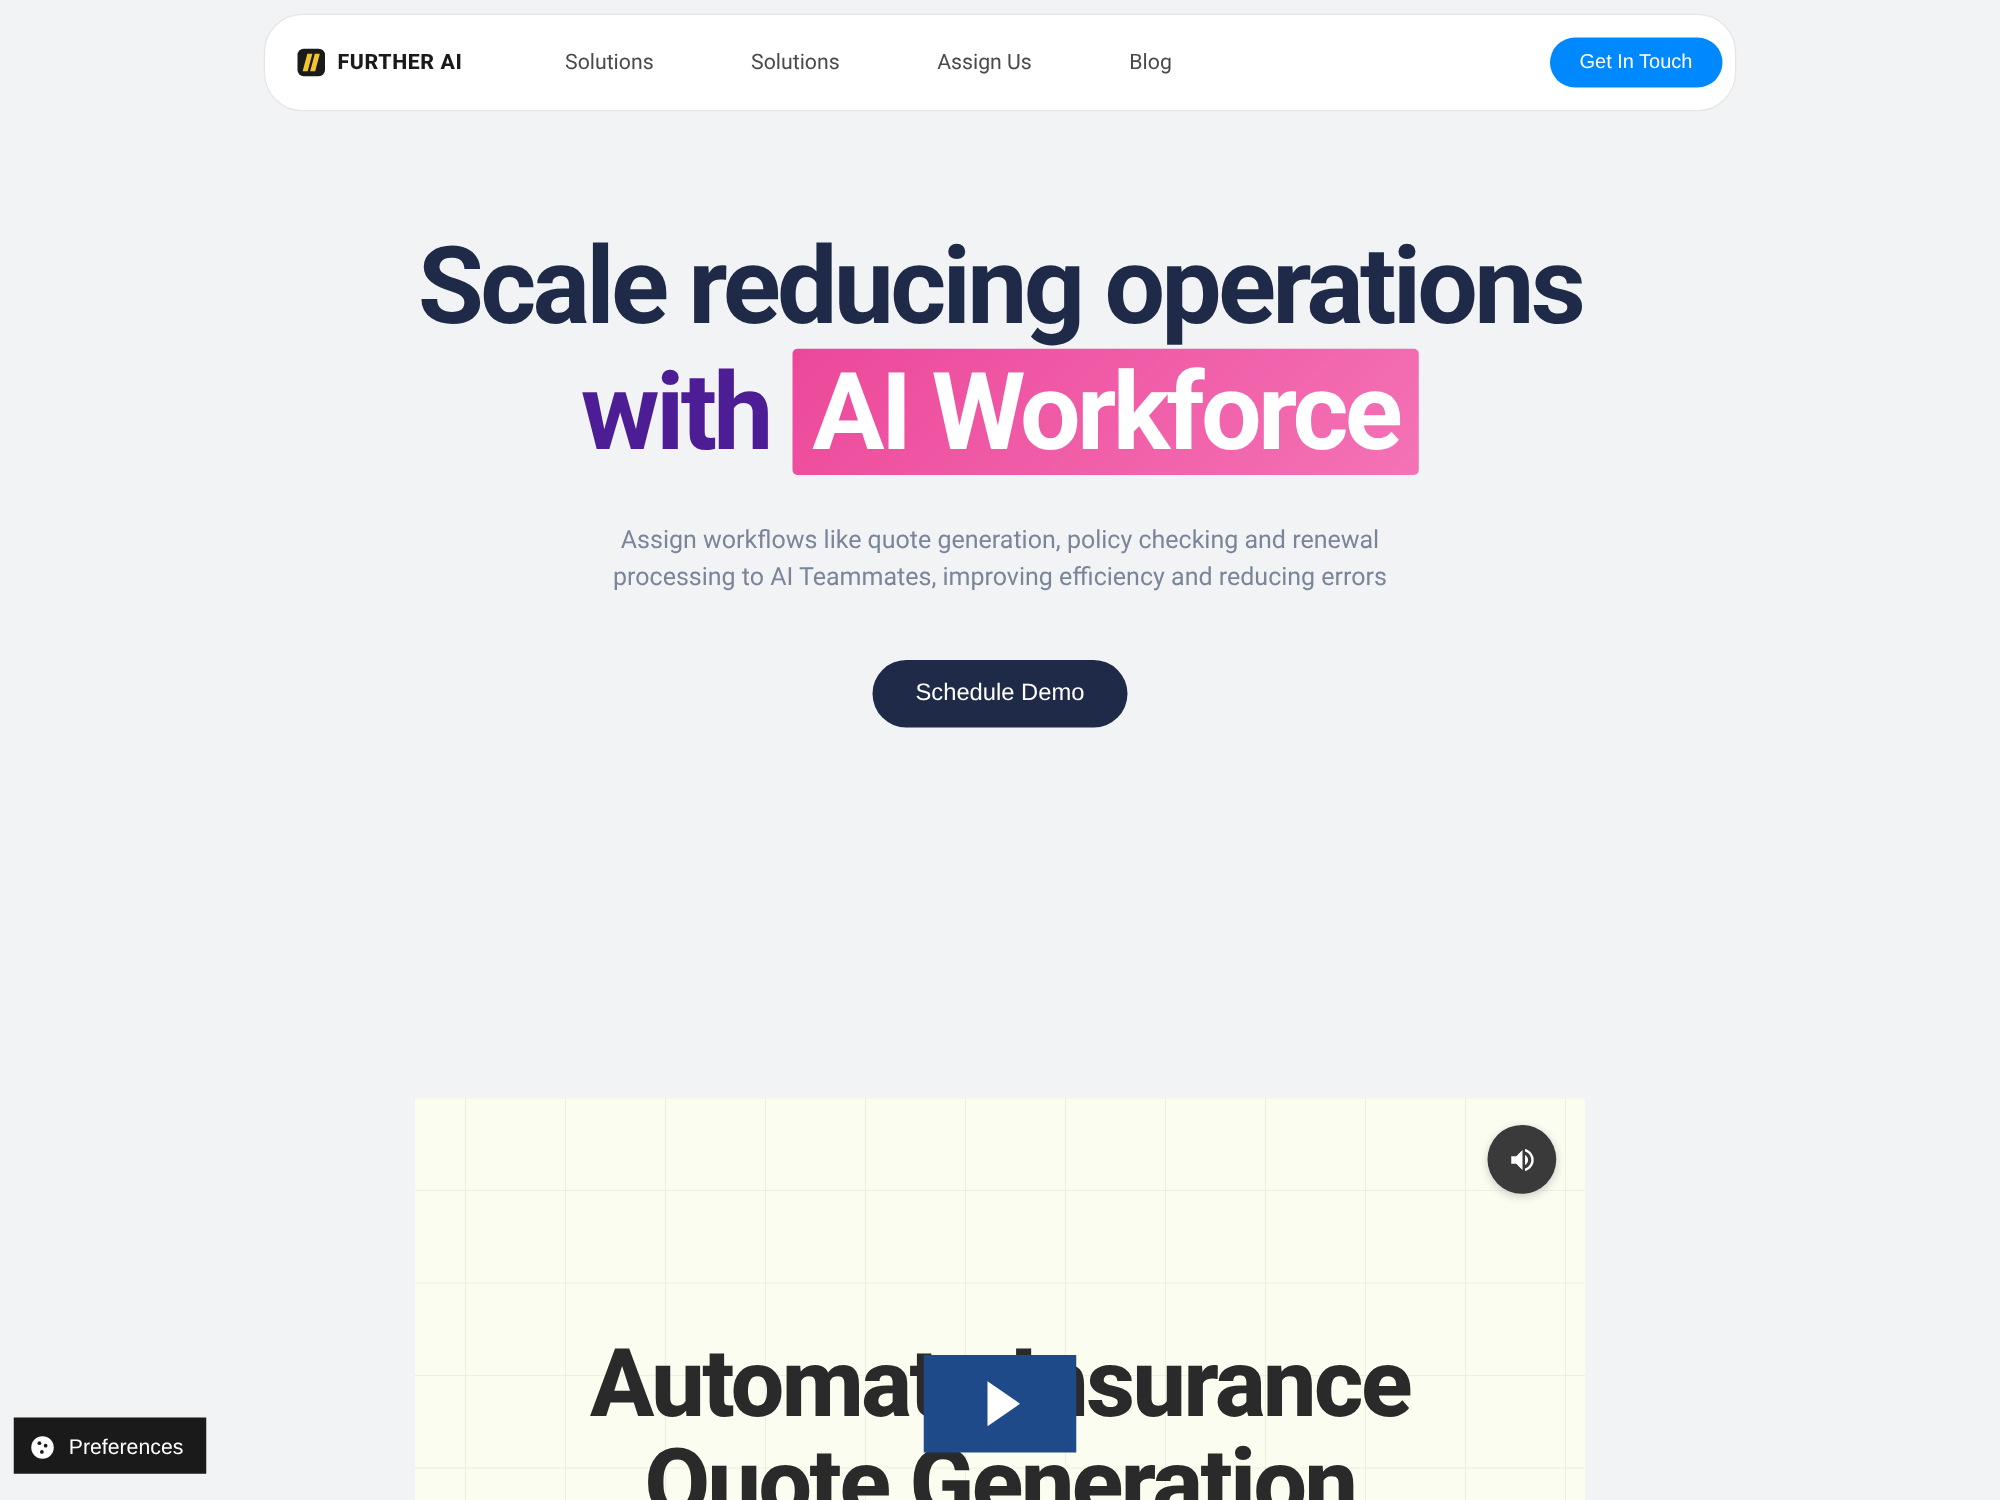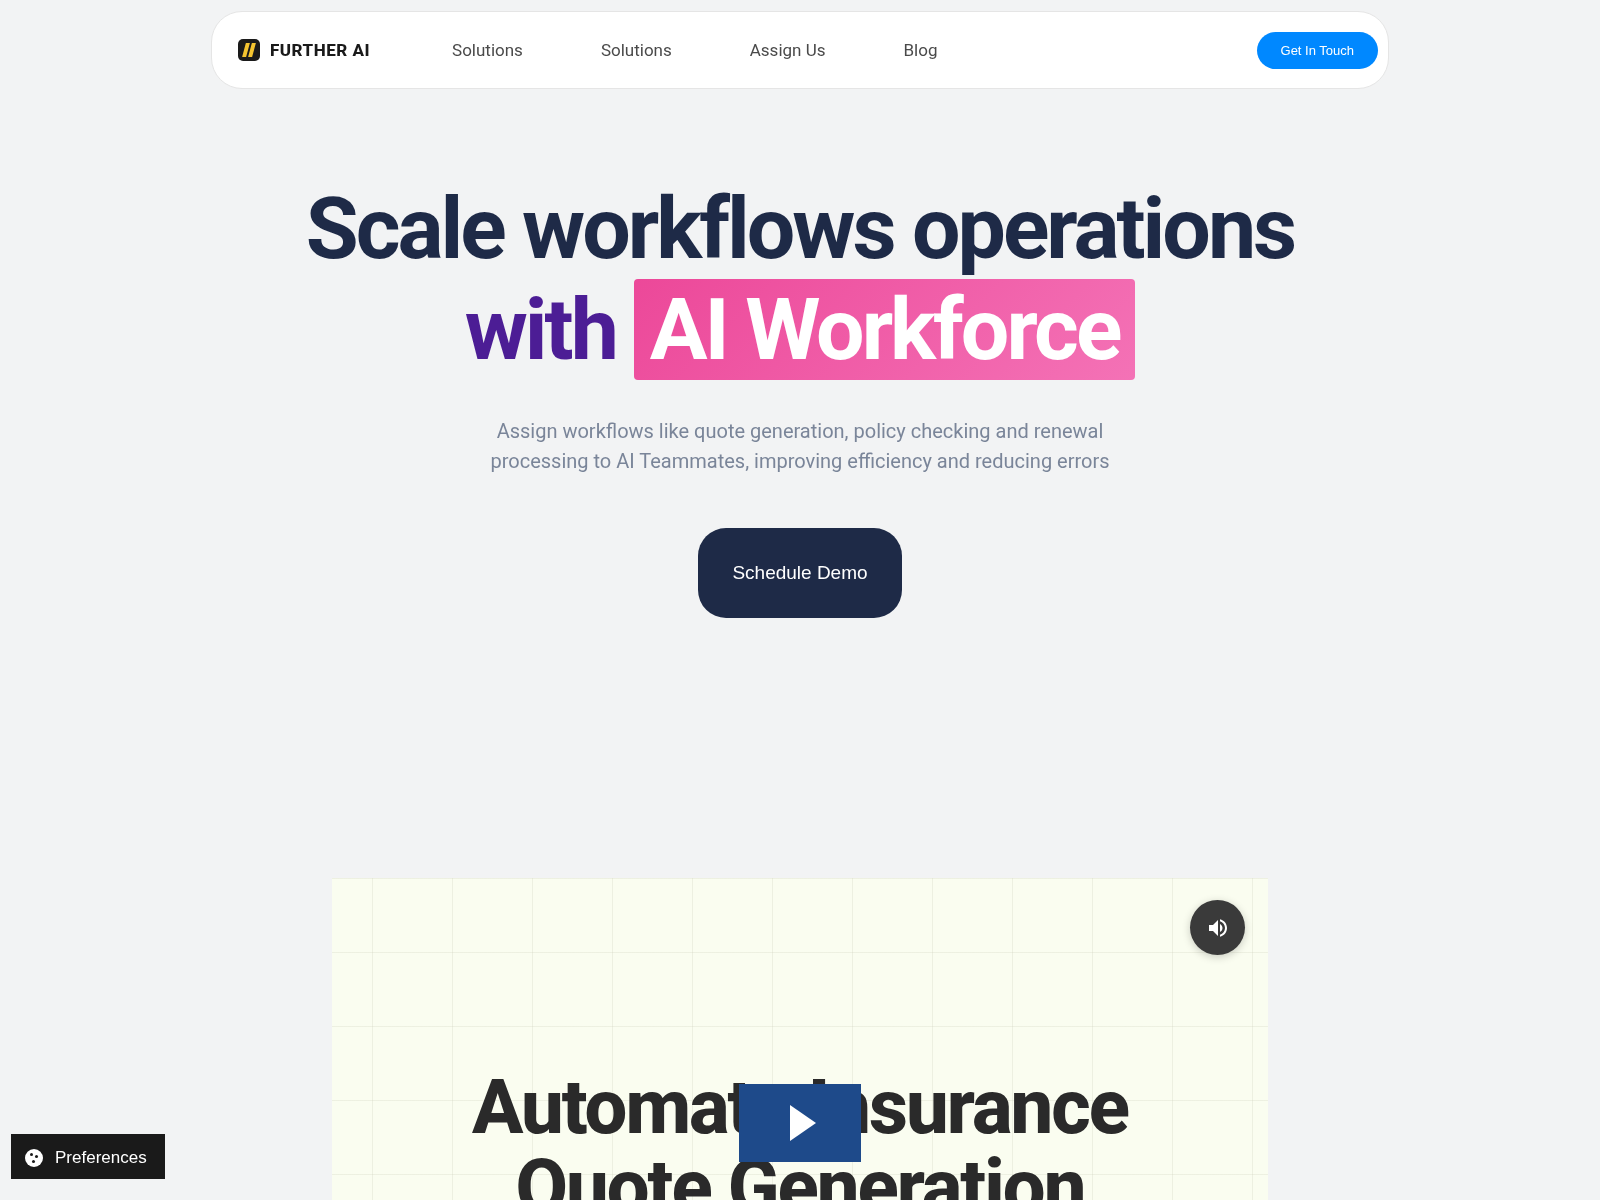--- a/index.html
+++ b/index.html
@@ -89,21 +89,21 @@
       margin-left: 44px;
     }
     
     .cta-button {
       margin-left: auto;
       background-color: #0088ff;
       color: #ffffff;
       border: none;
       border-radius: 22px;
       padding: 11px 24px;
-      font-size: 13px;
+      font-size: 16px;
       font-weight: 500;
       cursor: pointer;
     }
     
     .hero-section {
       position: absolute;
       top: 180px;
       left: 0;
       right: 0;
       text-align: center;
@@ -152,21 +152,21 @@
       margin-right: auto;
       font-weight: 400;
     }
     
     .demo-button {
       margin-top: 52px;
       background-color: #1e2a47;
       color: #ffffff;
       border: none;
       border-radius: 28px;
-      padding: 34px 34px;
+      padding: 16px 34px;
       font-size: 19px;
       font-weight: 500;
       cursor: pointer;
     }
     
     .video-section {
       position: absolute;
       top: 878px;
       left: 332px;
       width: 936px;
@@ -288,21 +288,21 @@
   <div class="nav-links">
     <span class="nav-link">Solutions</span>
     <span class="nav-link">Solutions</span>
     <span class="nav-link">Assign Us</span>
     <span class="nav-link">Blog</span>
   </div>
   <button class="cta-button">Get In Touch</button>
 </nav>
 
 <section class="hero-section">
-  <h1 class="hero-title">Scale workflows operations</h1>
+  <h1 class="hero-title">Scale reducing operations</h1>
   <div class="hero-title-line2">
     <span class="hero-with">with</span>
     <span class="hero-highlight">AI Workforce</span>
   </div>
   <p class="hero-description">Assign workflows like quote generation, policy checking and renewal processing to AI Teammates, improving efficiency and reducing errors</p>
   <button class="demo-button">Schedule Demo</button>
 </section>
 
 <section class="video-section">
   <div class="video-grid"></div>

